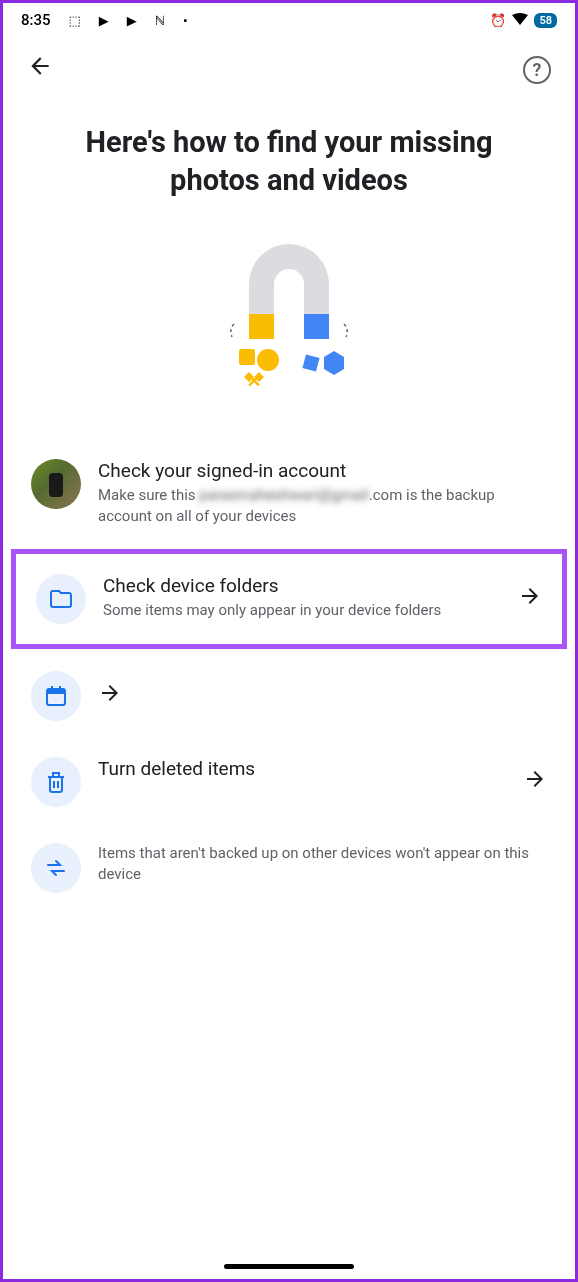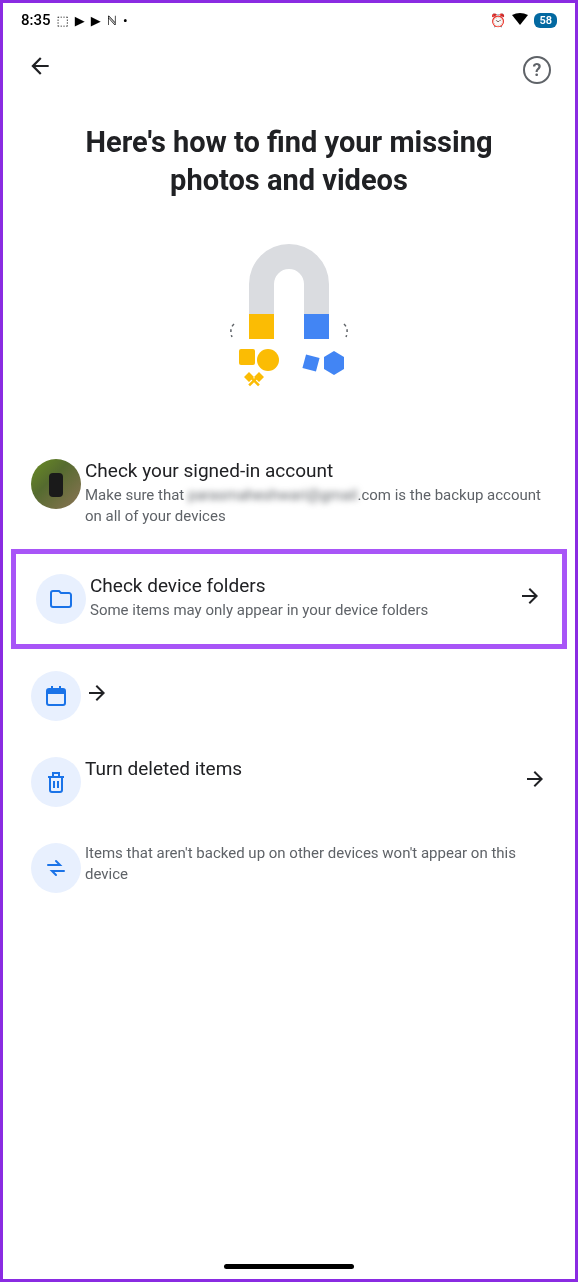--- a/index.html
+++ b/index.html
@@ -20,21 +20,21 @@
       display: flex;
       justify-content: space-between;
       align-items: center;
       padding: 8px 18px 4px;
       font-size: 15px;
       font-weight: 500;
     }
     .status-left {
       display: flex;
       align-items: center;
-      gap: 6px;
+      gap: 18px;
     }
     .status-right {
       display: flex;
       align-items: center;
       gap: 6px;
     }
     .status-icon {
       font-size: 13px;
     }
     .battery {
@@ -85,21 +85,21 @@
       width: 170px;
       height: 170px;
     }
     .list-container {
       padding: 12px 0;
     }
     .list-item {
       display: flex;
       align-items: flex-start;
       padding: 18px 28px;
-      gap: 4px;
+      gap: 17px;
       cursor: pointer;
     }
     .list-item.highlighted {
       border: 5px solid #a855f7;
       border-radius: 0;
       margin: 4px 8px;
       padding: 20px 20px;
     }
     .item-icon-wrap {
       width: 50px;
@@ -213,21 +213,21 @@
 
 <div class="list-container">
 
   <div class="list-item">
     <div class="item-icon-wrap avatar">
       <div class="avatar-figure"></div>
     </div>
     <div class="item-content">
       <div class="item-title">Check your signed-in account</div>
       <div class="item-subtitle">
-        <span>Make sure that </span><span class="blurred">parasmaheshwari@gmail</span><span>.com is the backup account on all of your devices</span>
+        <span>Make sure this </span><span class="blurred">parasmaheshwari@gmail</span><span>.com is the backup account on all of your devices</span>
       </div>
     </div>
   </div>
 
   <div class="list-item highlighted">
     <div class="item-icon-wrap">
       <svg width="24" height="24" viewBox="0 0 24 24">
           <path d="M10 4H4c-1.1 0-2 .9-2 2v12c0 1.1.9 2 2 2h16c1.1 0 2-.9 2-2V8c0-1.1-.9-2-2-2h-8l-2-2z" fill="none" stroke="#1a73e8" stroke-width="2"></path>
         </svg>
     </div>

